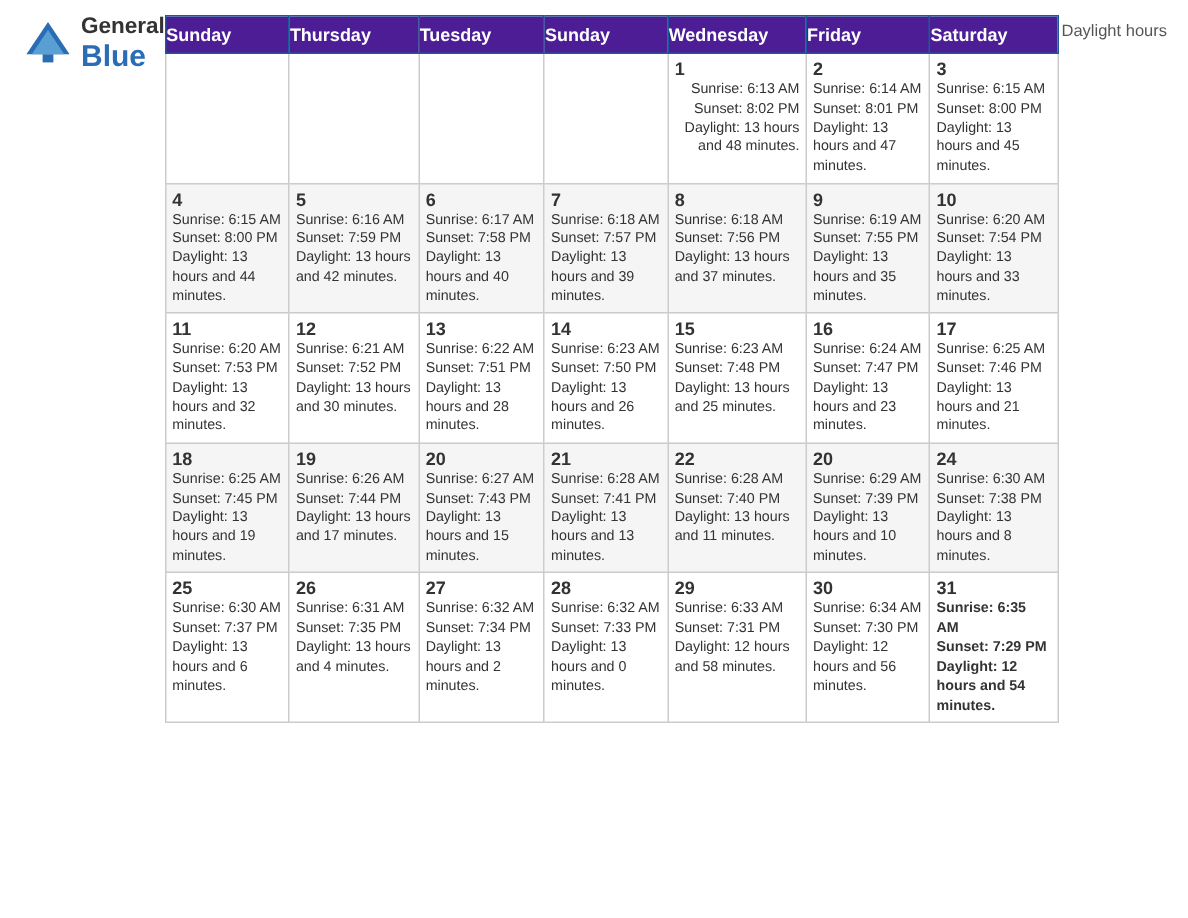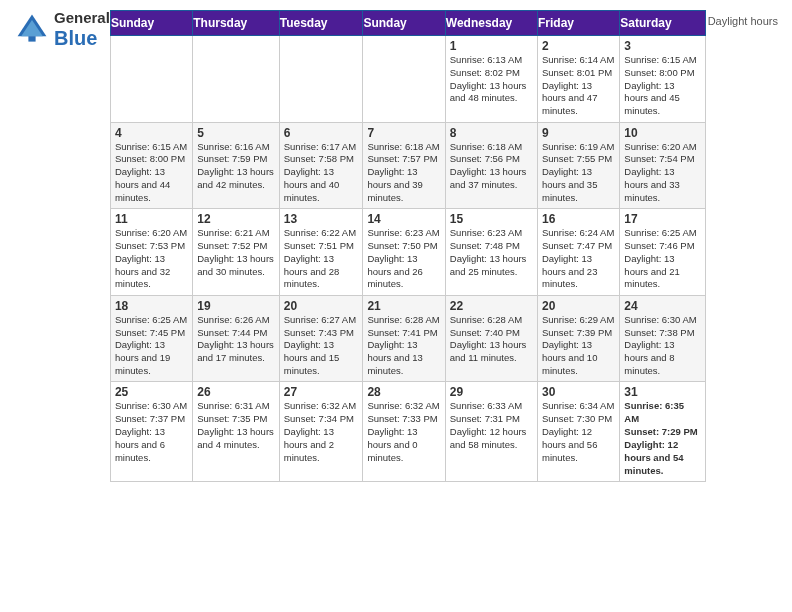--- a/index.html
+++ b/index.html
@@ -141,21 +141,21 @@
         </tr>
     </thead>
     <tbody id="calendar-body">
     <tr>
           <td class="empty-cell"></td>
           <td class="empty-cell"></td>
           <td class="empty-cell"></td>
           <td class="empty-cell"></td>
           <td>
             <span class="day-number">1</span>
-            <div class="day-info" style="white-space: pre-line;">Sunrise: 6:13 AM
+            <div class="day-info" style="white-space: pre-line; text-align: right;">Sunrise: 6:13 AM
 Sunset: 8:02 PM
 Daylight: 13 hours and 48 minutes.</div>
           </td>
           <td>
             <span class="day-number">2</span>
             <div class="day-info" style="white-space: pre-line;">Sunrise: 6:14 AM
 Sunset: 8:01 PM
 Daylight: 13 hours and 47 minutes.</div>
           </td>
           <td>

